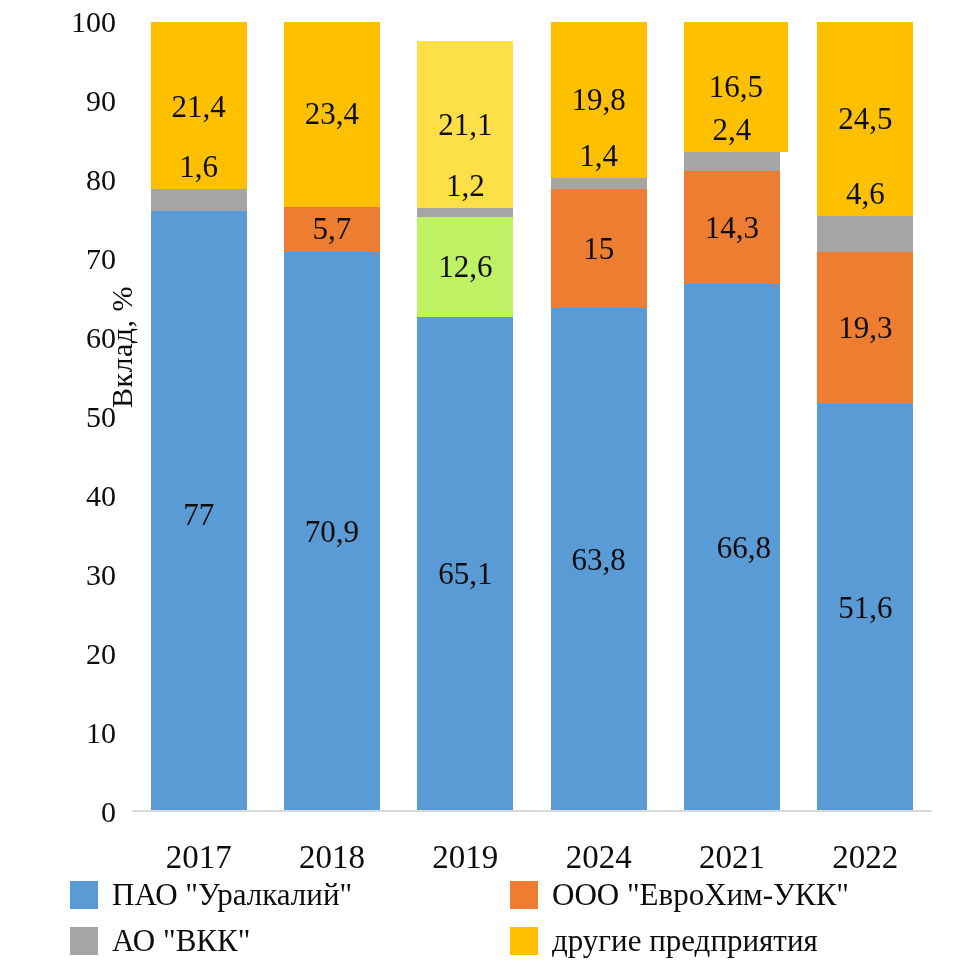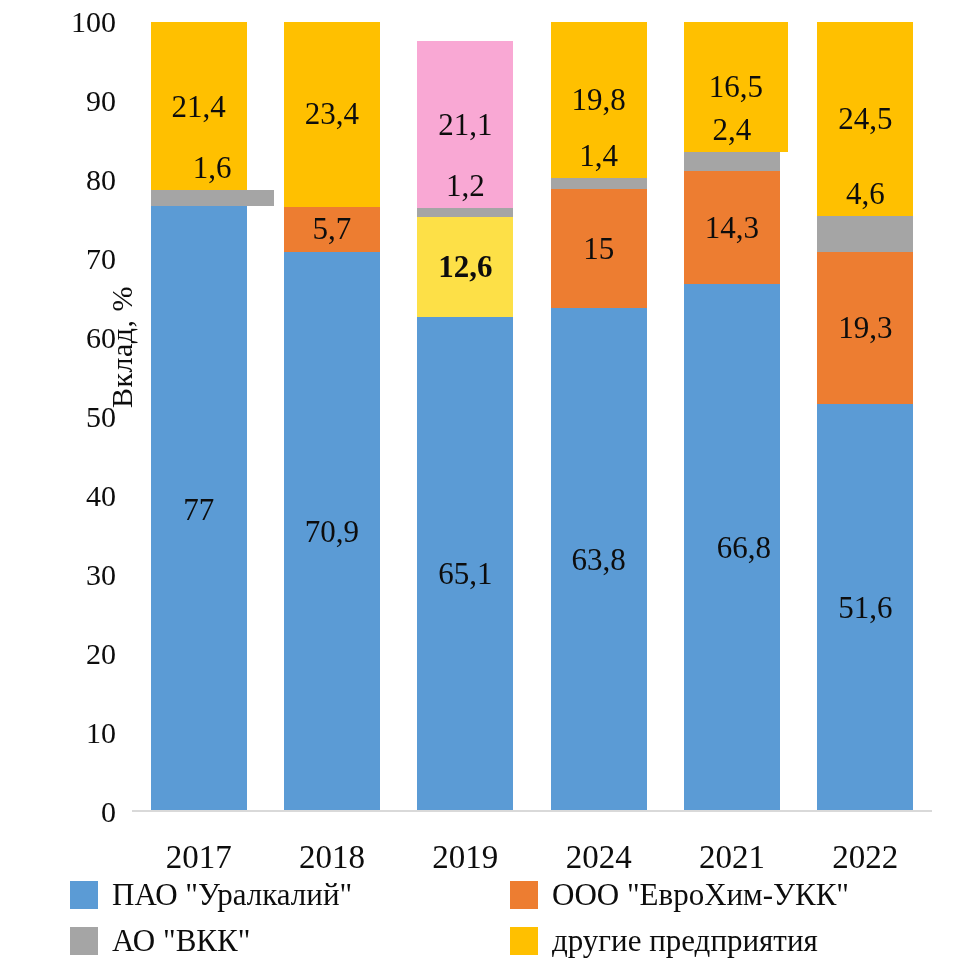--- a/index.html
+++ b/index.html
@@ -173,21 +173,21 @@
       <div class="y-label" style="top: 0px;">100</div>
     </div>
 
   <div class="plot">
     <div class="bars">
         <div class="bar-group">
           <div class="bar-stack">
             <div class="seg" style="height: 169.06px; background: rgb(255, 192, 0);">
               <div class="seg-label" style="top: 68.53px;">21,4</div>
             </div>
-            <div class="seg" style="height: 16px; background: rgb(165, 165, 165); padding-left: 27px;">
+            <div class="seg" style="height: 22px; background: rgb(165, 165, 165);">
               <div class="seg-label" style="top: -38px;">1,6</div>
             </div>
             <div class="seg" style="height: 608.3px; background: rgb(91, 155, 213);">
               <div class="seg-label" style="top: 288.15px;">77</div>
             </div>
           </div>
         </div>
         <div class="bar-group">
           <div class="bar-stack">
             <div class="seg" style="height: 184.86px; background: rgb(255, 192, 0);">
@@ -196,27 +196,27 @@
             <div class="seg" style="height: 45.03px; background: rgb(237, 125, 49);">
               <div class="seg-label" style="top: 6.515px;">5,7</div>
             </div>
             <div class="seg" style="height: 560.11px; background: rgb(91, 155, 213);">
               <div class="seg-label" style="top: 264.055px;">70,9</div>
             </div>
           </div>
         </div>
         <div class="bar-group">
           <div class="bar-stack">
-            <div class="seg" style="height: 166.69px; background: #f9a8d4;">
+            <div class="seg" style="height: 166.69px; background: #fde047;">
               <div class="seg-label" style="top: 67.345px;">21,1</div>
             </div>
             <div class="seg" style="height: 9.48px; background: rgb(165, 165, 165);">
               <div class="seg-label" style="top: -38px;">1,2</div>
             </div>
-            <div class="seg" style="height: 99.54px; background: #fde047; font-weight: bold;">
+            <div class="seg" style="height: 99.54px; background: #bef264;">
               <div class="seg-label" style="top: 33.77px;">12,6</div>
             </div>
             <div class="seg" style="height: 495px; background: rgb(91, 155, 213);">
               <div class="seg-label" style="top: 241.145px;">65,1</div>
             </div>
           </div>
         </div>
         <div class="bar-group">
           <div class="bar-stack">
             <div class="seg" style="height: 156.42px; background: rgb(255, 192, 0);">

